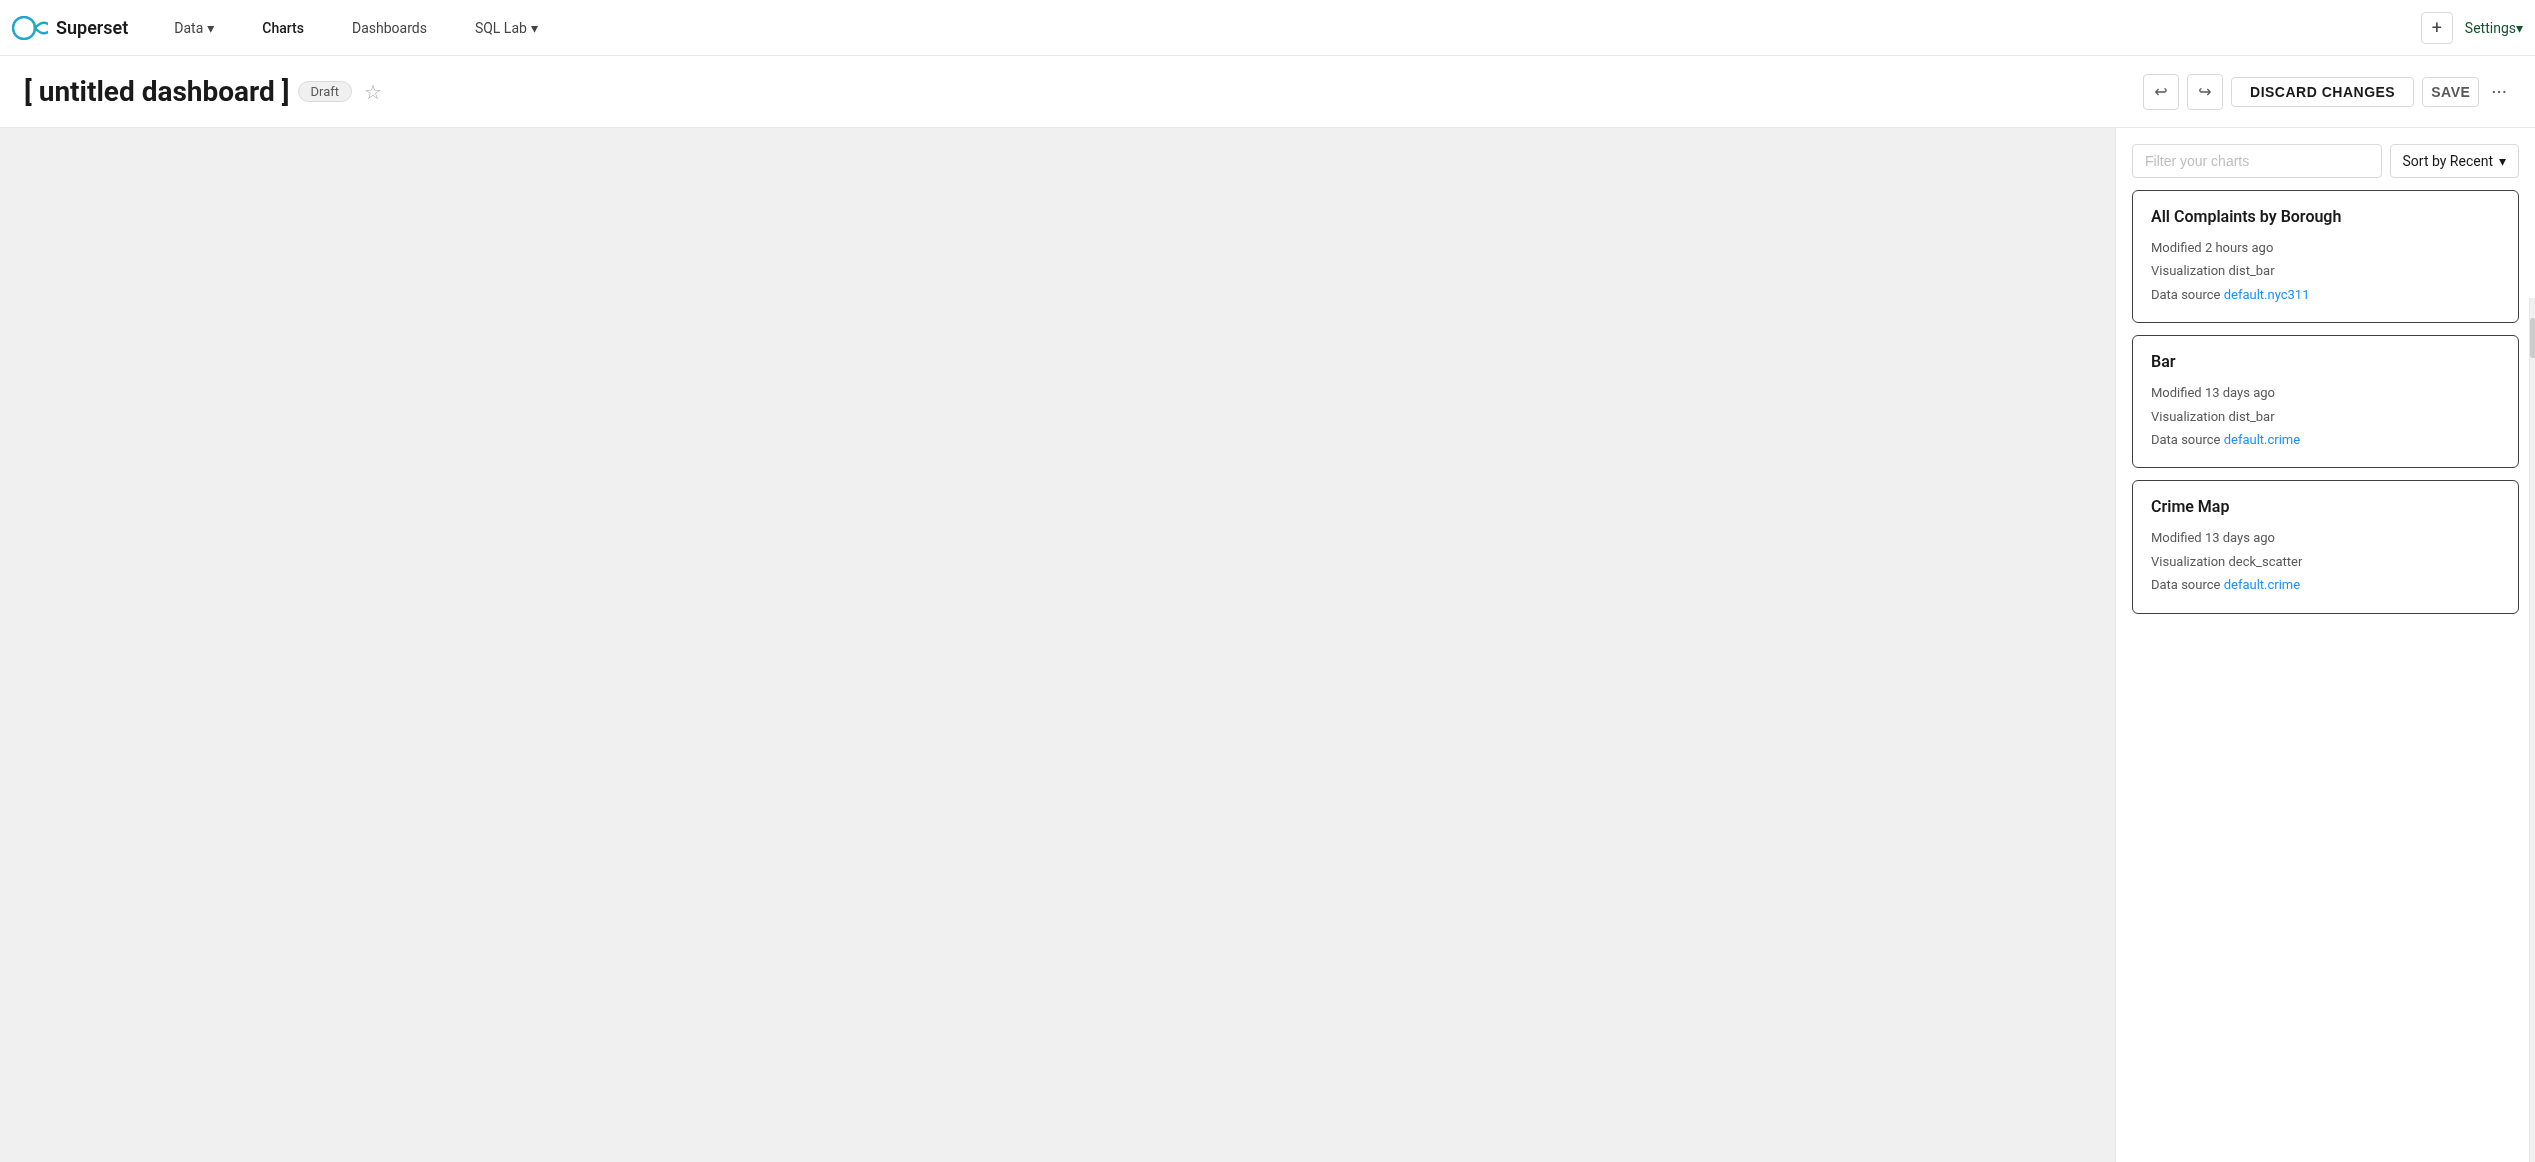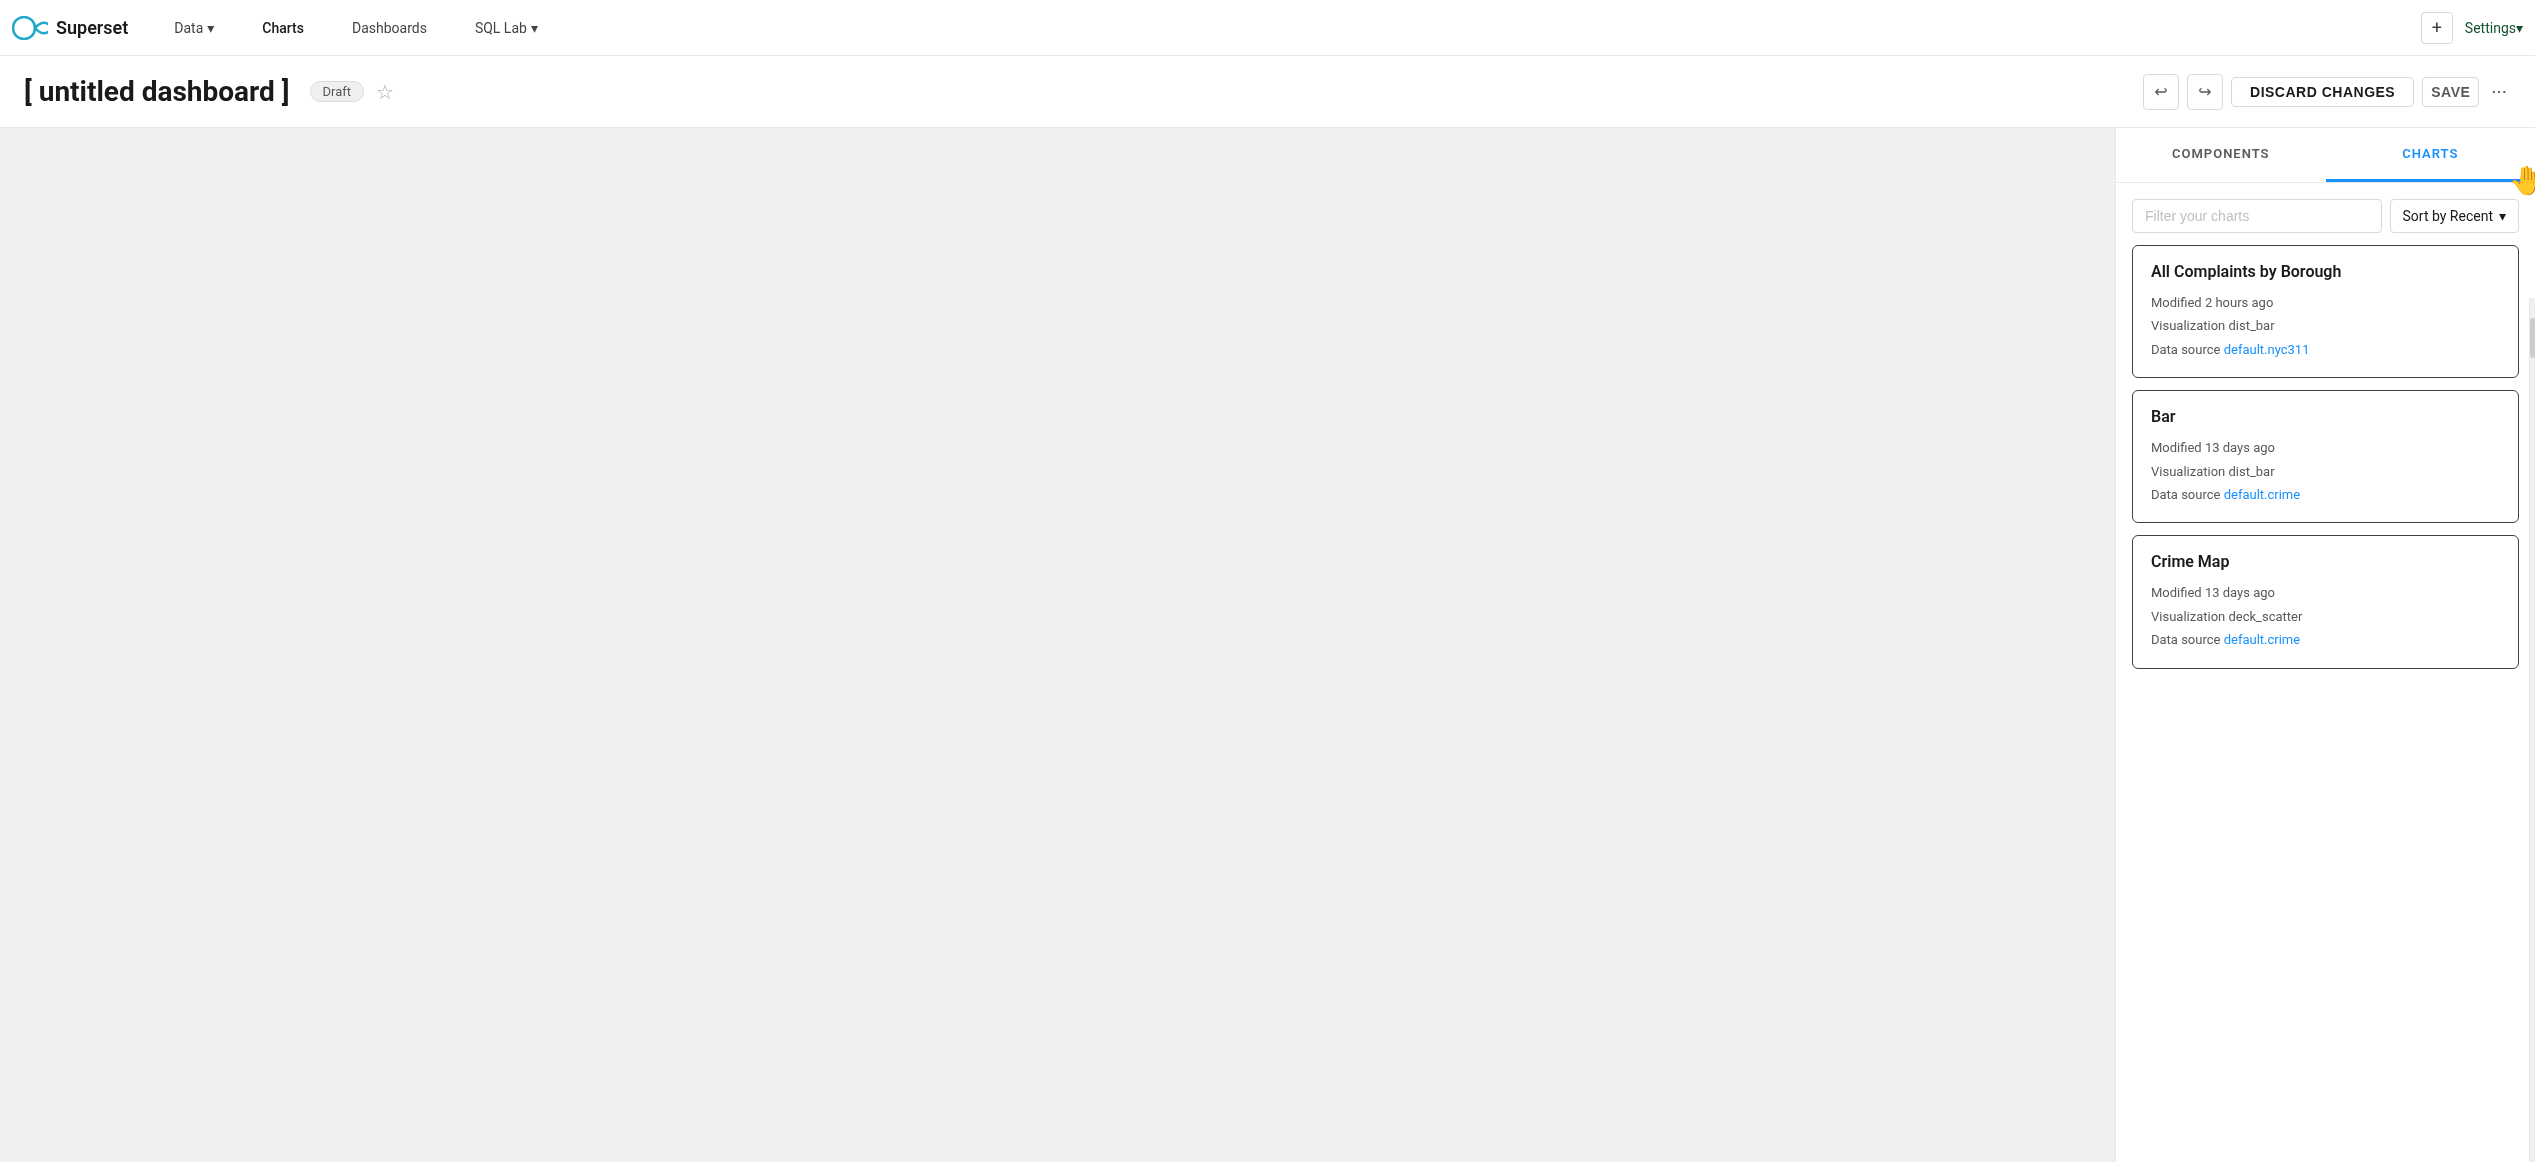--- a/index.html
+++ b/index.html
@@ -25,21 +25,21 @@
       border: 1px solid #d9d9d9; border-radius: 4px; cursor: pointer; font-size: 18px; color: #444;
     }
     .nav-settings { font-size: 14px; color: #14532d; cursor: pointer; display: flex; align-items: flex-end; }
 
     
     .dash-header {
       display: flex; align-items: center; background: #fff;
       border-bottom: 1px solid #e8e8e8; padding: 0 24px; height: 72px;
       position: fixed; top: 56px; left: 0; right: 0; z-index: 99;
     }
-    .dash-title { font-size: 28px; font-weight: 700; color: #1a1a1a; margin-right: 20px; }
+    .dash-title { font-size: 28px; font-weight: 700; color: #1a1a1a; margin-right: 8px; }
     .draft-badge {
       background: #f0f0f0; border: 1px solid #d9d9d9; border-radius: 12px;
       padding: 2px 12px; font-size: 13px; color: #595959; margin-right: 12px;
     }
     .star-icon { font-size: 20px; color: #aaa; cursor: pointer; }
     .dash-actions { display: flex; align-items: center; gap: 8px; margin-left: auto; }
     .icon-btn {
       width: 36px; height: 36px; display: flex; align-items: center; justify-content: center;
       border: 1px solid #d9d9d9; border-radius: 4px; cursor: pointer; background: #fff; color: #595959; font-size: 16px;
     }
@@ -169,29 +169,20 @@
     <span class="more-btn">···</span>
   </div>
 </header>
 
 <div class="main-layout">
 
   <div class="canvas"></div>
 
   <aside class="right-panel">
 
-    <div class="panel-tabs">
-      <div class="panel-tab">
-        <span>COMPONENTS</span>
-      </div>
-      <div class="panel-tab active" style="position:relative;">
-        <span>CHARTS</span>
-        <span class="cursor-hand">🤚</span>
-      </div>
-    </div>
 
     <div class="filter-row">
       <input class="filter-input" type="text" placeholder="Filter your charts" style="">
       <div class="sort-select">
         <span>Sort by Recent</span>
         <span>▾</span>
       </div>
     </div>
 
     <div class="chart-list">

